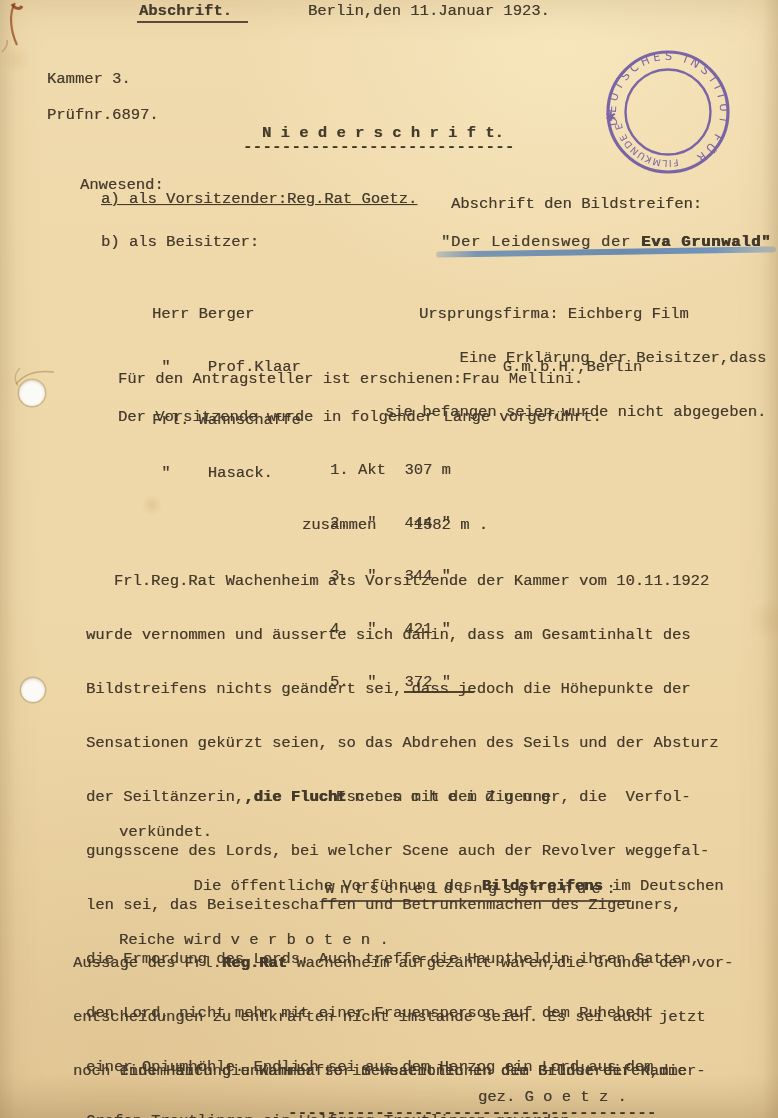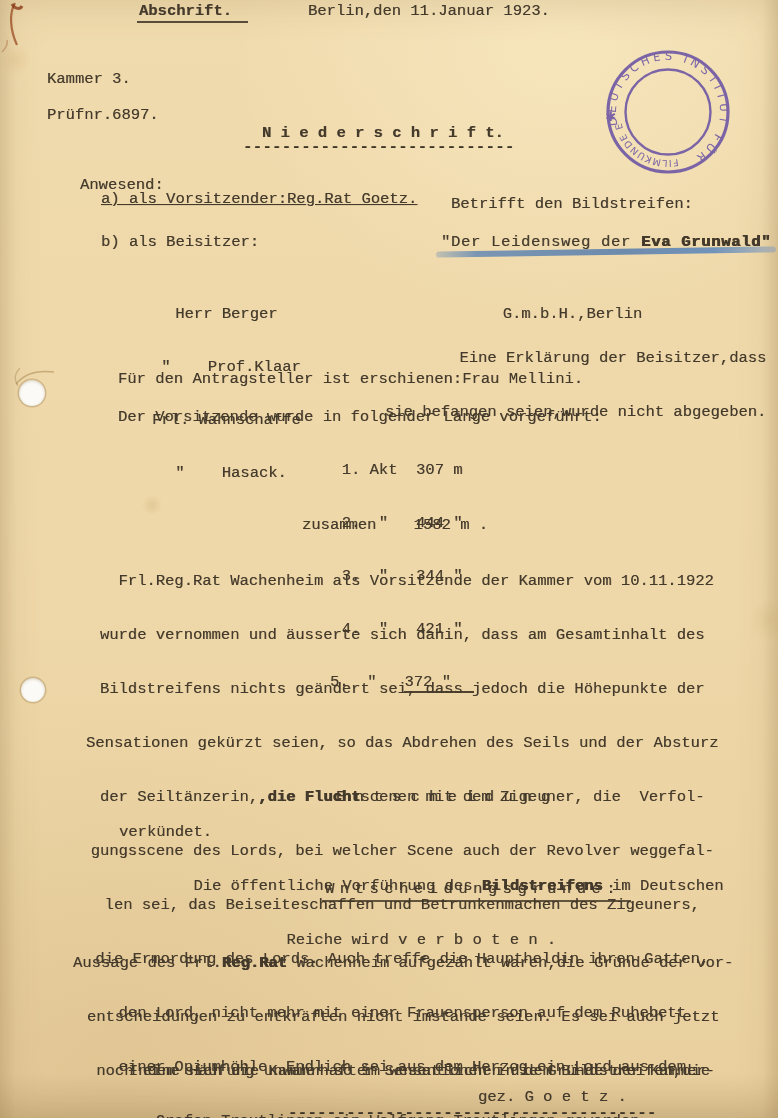--- a/index.html
+++ b/index.html
@@ -20,21 +20,21 @@
   }
   .page::before{
     content:"";position:absolute;inset:0;pointer-events:none;
     background:
       radial-gradient(circle 15px at 152px 505px, rgba(195,165,105,.28), rgba(195,165,105,0) 70%),
       radial-gradient(circle 22px at 16px 60px, rgba(205,155,85,.16), rgba(205,155,85,0) 70%),
       radial-gradient(circle 30px at 770px 620px, rgba(170,130,60,.12), rgba(170,130,60,0) 70%),
       linear-gradient(90deg, rgba(110,80,40,.10), rgba(110,80,40,0) 2%, rgba(110,80,40,0) 98%, rgba(110,80,40,.12)),
       linear-gradient(0deg, rgba(110,80,40,.14), rgba(110,80,40,0) 4%);
   }
-  .t{position:absolute;white-space:pre;text-shadow:.4px .2px .5px rgba(68,58,43,.5);text-align:center;}
+  .t{position:absolute;white-space:pre;text-shadow:.4px .2px .5px rgba(68,58,43,.5);}
   .b{font-weight:bold;}
   .ov{font-weight:bold;text-shadow:.7px 0 0 currentColor,.35px .2px .4px rgba(68,58,43,.6);}
   .un{border-bottom:2px solid rgba(62,52,36,.9);padding-right:14px;}
   .ul-solid{border-bottom:2.5px solid rgba(62,52,36,.85);padding:0 16px 1px 2px;}
   .dashes{font-weight:bold;letter-spacing:.4px;color:#3e3526;}
   .block div{white-space:pre;}
   .lh17 div{line-height:17px;}
   .lh175 div{line-height:17.5px;}
   .heading-sp{letter-spacing:5.5px;border-bottom:2px solid rgba(62,52,36,.8);padding:0 10px 2px 3px;}
   .film-title{letter-spacing:.7px;}
@@ -76,33 +76,34 @@
       <textPath href="#arcTop" startOffset="2">DEUTSCHES INSTITUT FÜR</textPath>
     </text>
     <text font-size="9.5" letter-spacing="1">
       <textPath href="#arcBot" startOffset="0">FILMKUNDE E. V.</textPath>
     </text>
     <text x="38" y="100" font-size="13" text-anchor="middle" dominant-baseline="middle">✱</text>
   </svg>
 
   <div class="t" style="left:80px;top:176px;">Anwesend:</div>
   <div class="t" style="left:101px;top:190px;text-decoration:underline;">a) als Vorsitzender:Reg.Rat Goetz.</div>
-  <div class="t" style="left:451px;top:195px;">Betrifft den Bildstreifen:</div>
+  <div class="t" style="left:451px;top:195px;">Abschrift den Bildstreifen:</div>
   <div class="t" style="left:101px;top:233px;">b) als Beisitzer:</div>
   <div class="t film-title" style="left:441px;top:233px;"><span>"Der Leidensweg der </span><span class="ov">Eva Grunwald"</span></div>
   <div class="blue-line"></div>
 
   <div class="t block lh17" style="left:152px;top:270px;">
     <div>Herr Berger</div>
     <div> "    Prof.Klaar</div>
     <div>Frl. Wahnschaffe</div>
     <div> "    Hasack.</div>
   </div>
 
   <div class="t block lh17" style="left:419px;top:270px;">
+    <div>Ursprungsfirma: Eichberg Film</div>
     <div>         G.m.b.H.,Berlin</div>
   </div>
 
   <div class="t block lh175" style="left:385px;top:314px;">
     <div>        Eine Erklärung der Beisitzer,dass</div>
     <div>sie befangen seien,wurde nicht abgegeben.</div>
   </div>
 
   <div class="t" style="left:118px;top:370px;">Für den Antragsteller ist erschienen:Frau Mellini.</div>
   <div class="t" style="left:118px;top:408px;">Der Vorsitzende wurde in folgender Länge vorgeführt:</div>

